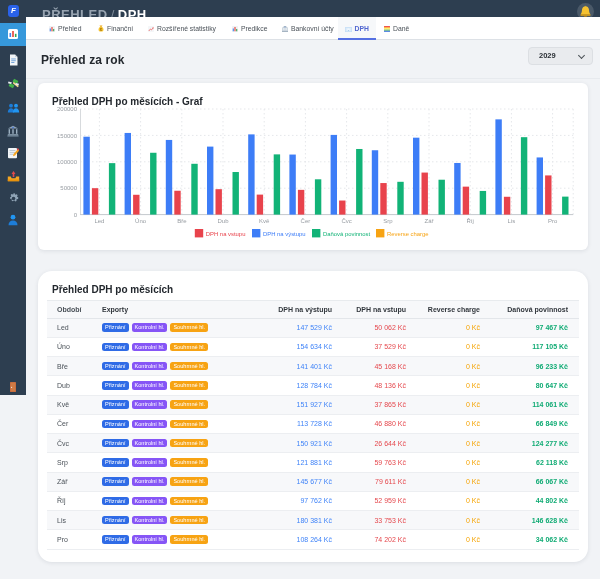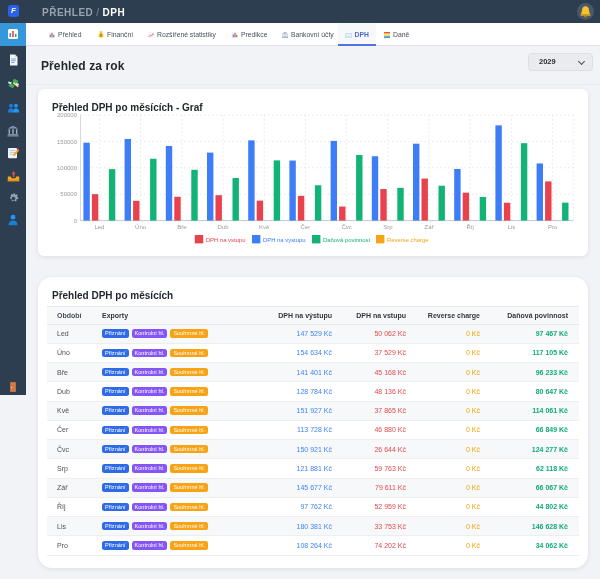--- a/index.html
+++ b/index.html
@@ -1,26 +1,26 @@
 <!DOCTYPE html>
 <html lang="cs"><head><meta charset="utf-8">
 <style>
 *{margin:0;padding:0;box-sizing:border-box}
 html,body{width:600px;height:579px;overflow:hidden;font-family:"Liberation Sans",sans-serif;background:#f1f3f6}
 .topbar{position:absolute;left:0;top:0;width:600px;height:23px;background:#2d3e50}
 .logo{position:absolute;left:8px;top:5px;width:11px;height:12px;border-radius:3px;background:#2a62e9;color:#fff;font-size:8px;font-weight:bold;font-style:italic;text-align:center;line-height:12px}
-.crumb{position:absolute;left:42px;top:7px;font-size:10px;font-weight:bold;color:#97a3b0;letter-spacing:.5px}
+.crumb{position:absolute;left:42px;top:7px;font-size:13px;font-weight:bold;color:#97a3b0;letter-spacing:.5px}
 .crumb b{color:#fff}
 .crumb .sep{color:#7d8a97;font-weight:normal;padding:0 3px}
 .bellc{position:absolute;left:577px;top:3px;width:17px;height:17px;border-radius:50%;background:rgba(255,255,255,.14)}
 .sidebar{position:absolute;left:0;top:23px;width:26px;height:372px;background:#2d3e50}
 .active-ic{position:absolute;left:0;top:0;width:26px;height:23px;background:#3698db}
 .sic{position:absolute;left:0;width:26px;height:20px;text-align:center}
 .sic svg{display:inline-block;vertical-align:middle}
-.content{position:absolute;left:26px;top:23px;width:514px;height:556px}
+.content{position:absolute;left:26px;top:17px;width:514px;height:556px}
 .tabbar{position:absolute;left:0;top:0;width:574px;height:23px;background:#fff;border-bottom:1px solid #dde1e6}
 .tab{position:absolute;top:0;height:23px;font-size:6.8px;color:#4a5158;line-height:23px;white-space:nowrap}
 .tab svg{vertical-align:-1px;margin-right:3px}
 .tab.act{background:#f6f8fa;color:#5066d0;font-weight:bold;border-bottom:2px solid #5570e2}
 .pagehead{position:absolute;left:0;top:23px;width:574px;height:39px;border-bottom:1px solid #e7eaee}
 h1{position:absolute;left:15px;top:13px;font-size:12px;color:#23282e;letter-spacing:.1px}
 .sel{position:absolute;left:502px;top:7px;width:65px;height:18px;background:#e9ebee;border:1px solid #dcdfe3;border-radius:4px;font-size:7.5px;font-weight:bold;color:#2a2f35;line-height:16px;padding-left:10px}
 .sel:after{content:"";position:absolute;right:8px;top:5px;width:4px;height:4px;border-right:1.2px solid #4a5056;border-bottom:1.2px solid #4a5056;transform:rotate(45deg)}
 .card1{position:absolute;left:12px;top:66px;width:550px;height:167px;background:#fff;border-radius:6px;box-shadow:0 1px 4px rgba(30,40,60,.10)}
 .card1 h2,.card2 h2{position:absolute;left:14px;top:12.5px;font-size:10px;color:#23282e}

